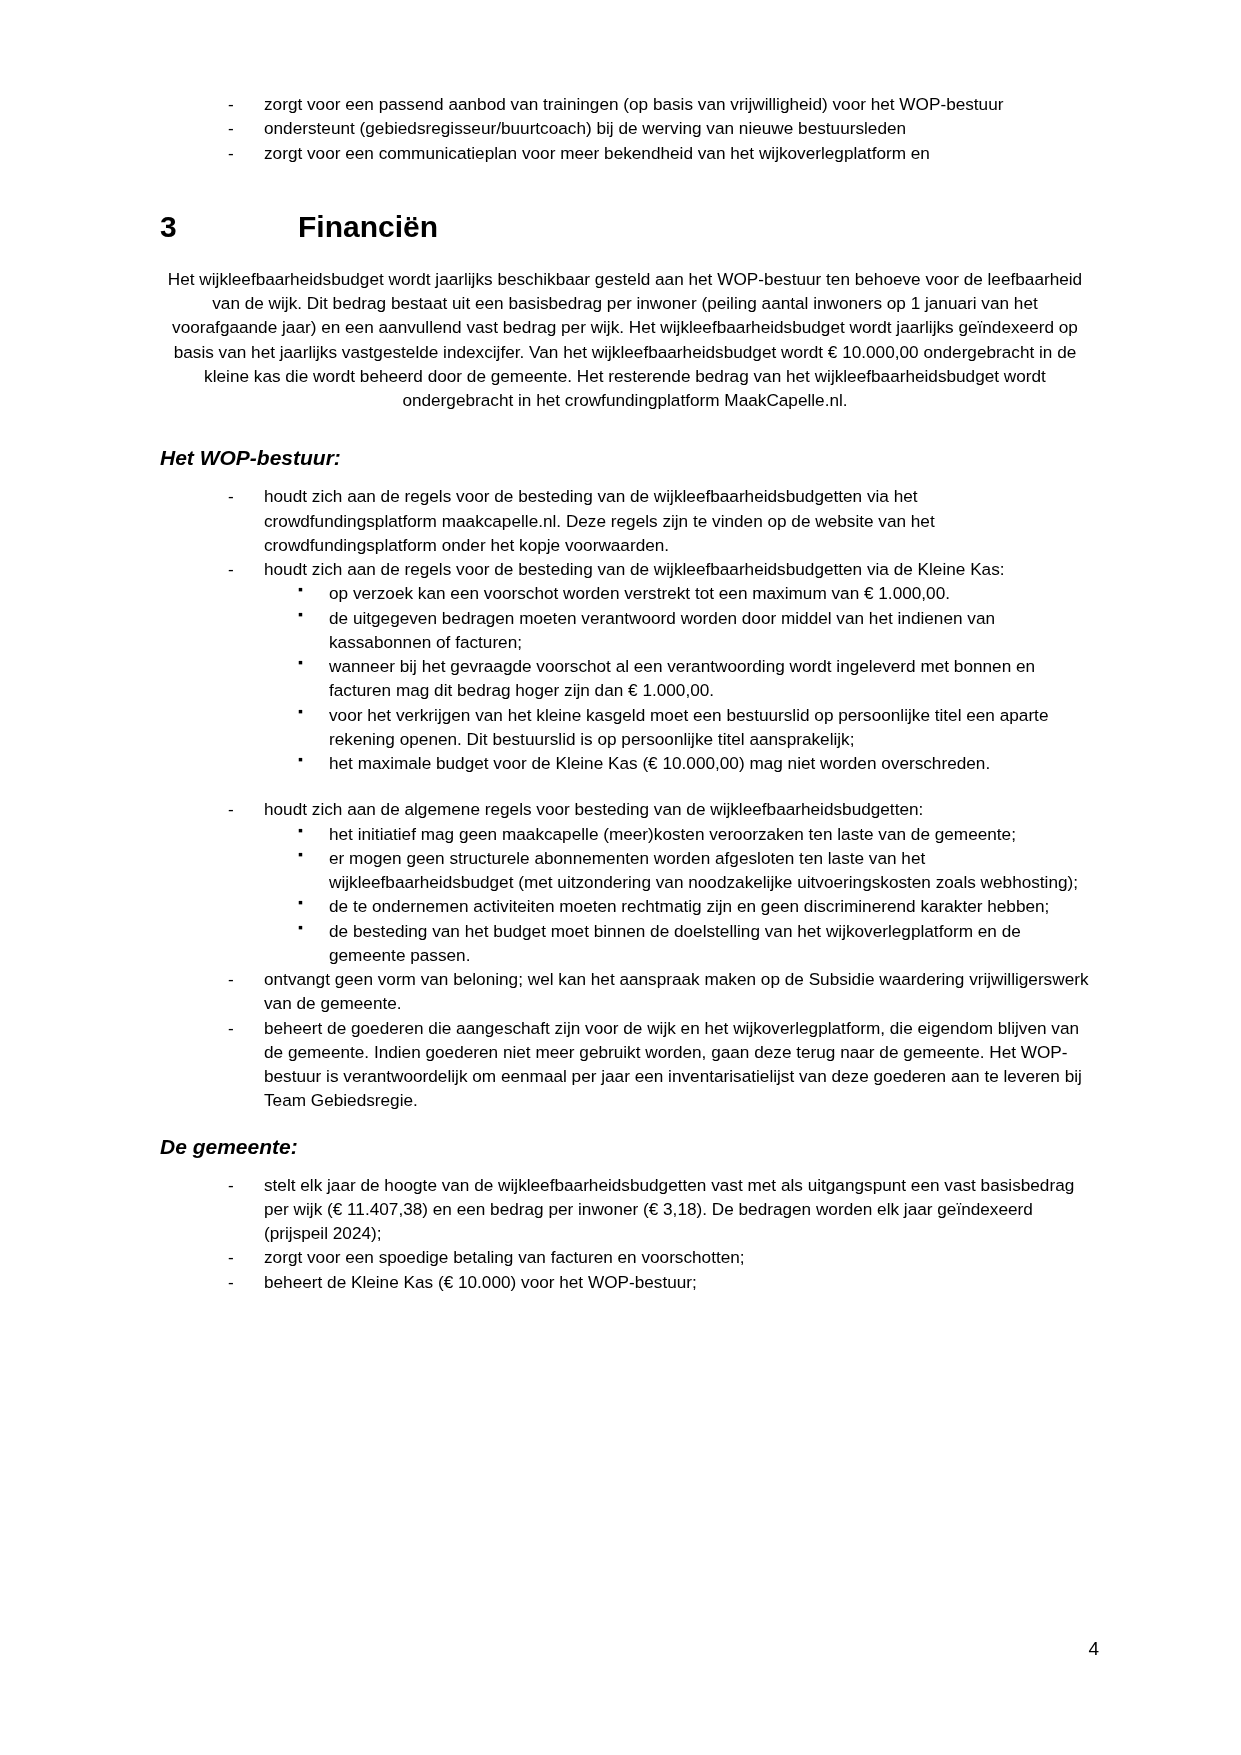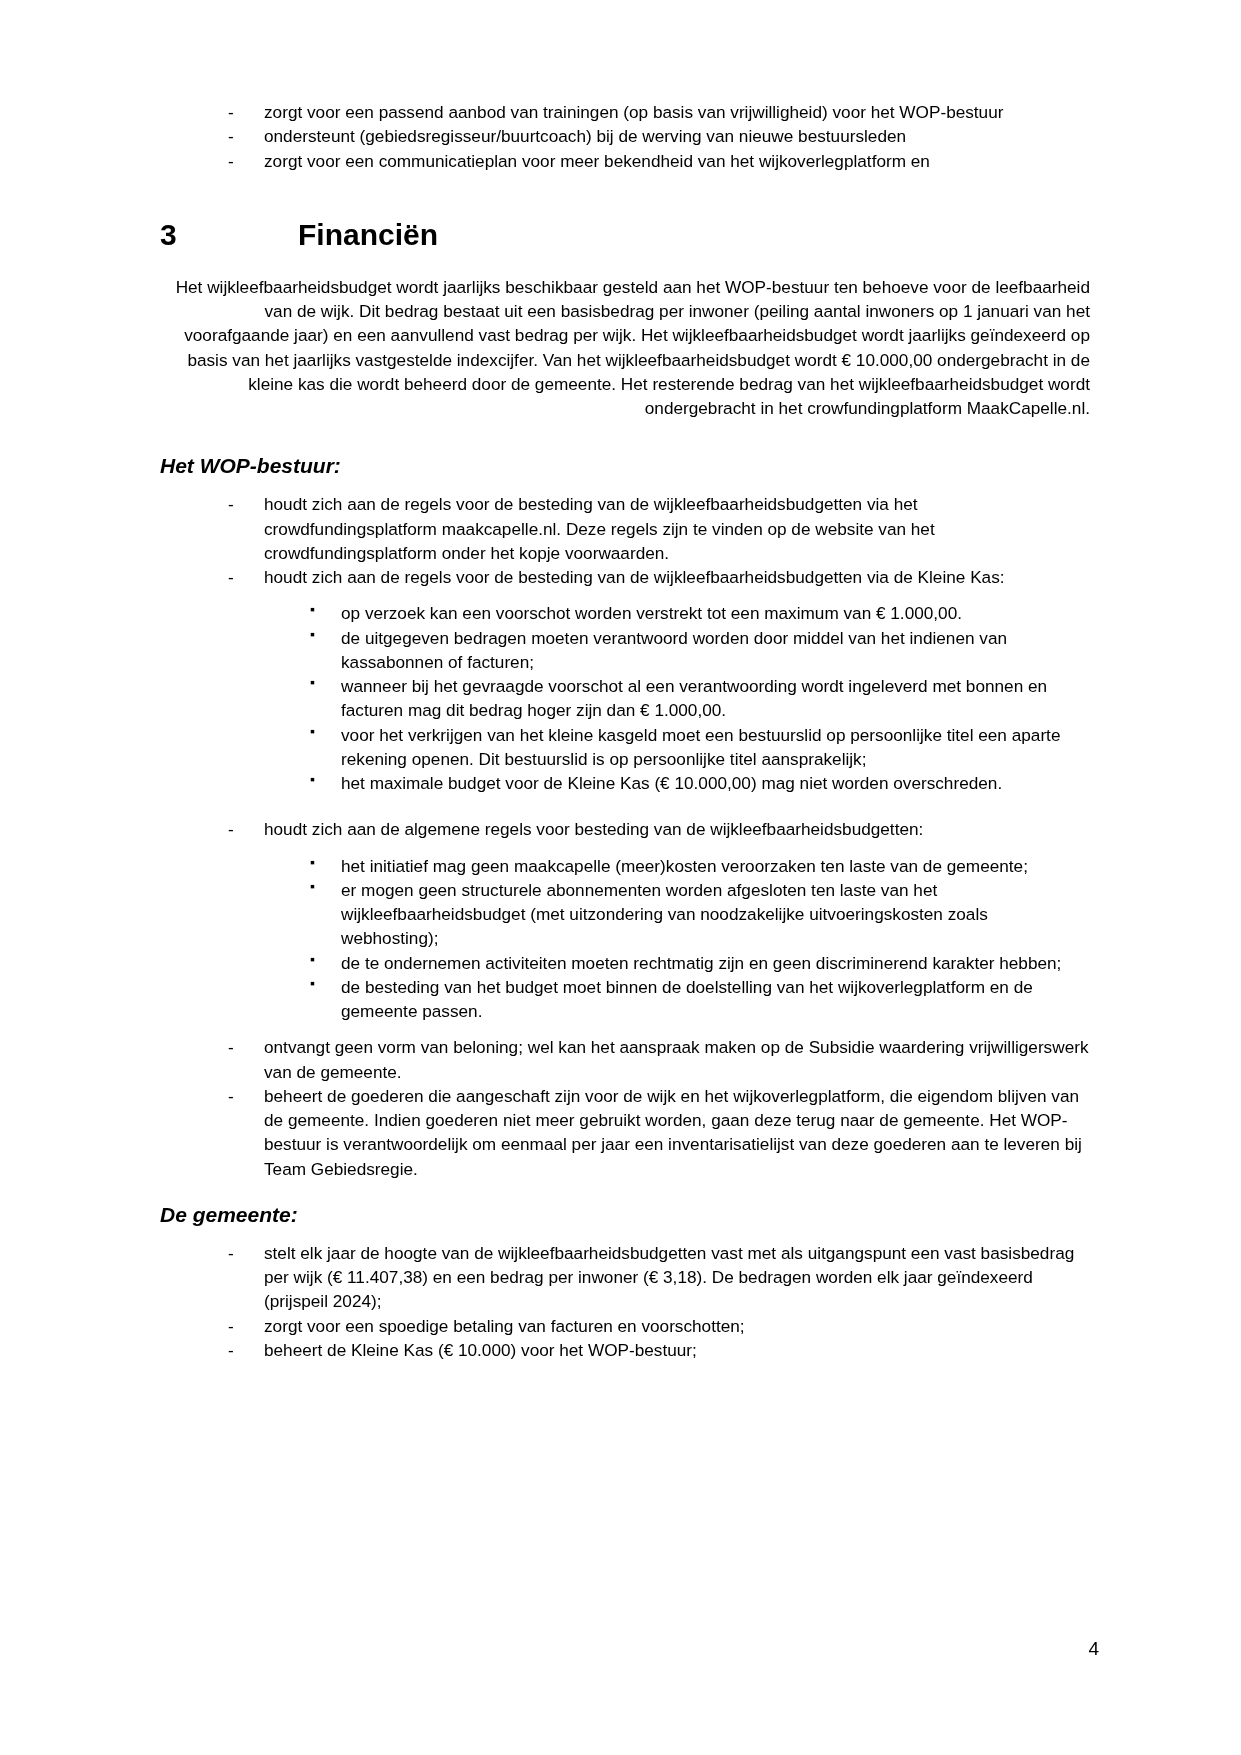--- a/index.html
+++ b/index.html
@@ -15,21 +15,21 @@
     background: #ffffff;
     font-family: "Liberation Sans", sans-serif;
     color: #000000;
     box-sizing: border-box;
     padding: 0;
     overflow: hidden;
   }
   .content {
     position: absolute;
     left: 160px;
-    top: 100px;
+    top: 92px;
     width: 930px;
   }
   
   ul.lvl1 {
     list-style: none;
     margin: 0;
     padding: 0 0 0 68px;
   }
   ul.lvl1 > li {
     position: relative;
@@ -41,21 +41,21 @@
   ul.lvl1 > li::before {
     content: "-";
     position: absolute;
     left: 0;
     top: 0;
     font-size: 17.2px;
     color: #000;
   }
   ul.lvl2 {
     list-style: none;
-    margin: 12px;
+    margin: 0;
     padding: 0 0 0 34px;
   }
   ul.lvl2 > li {
     position: relative;
     font-size: 17.2px;
     line-height: 1.41;
     padding-left: 31px;
   }
   ul.lvl2 > li::before {
     content: "\25AA";
@@ -75,21 +75,21 @@
     display: flex;
   }
   h1.section .num {
     width: 138px;
     flex: 0 0 138px;
   }
   p.body {
     font-size: 17.2px;
     line-height: 1.41;
     margin: 0;
-    text-align: right;
+    text-align: center;
   }
   .subhead {
     font-size: 21px;
     font-weight: bold;
     font-style: italic;
     margin: 0;
   }
   .spacer-xl { height: 44px; }
   .spacer-lg { height: 34px; }
   .spacer-md { height: 22px; }

